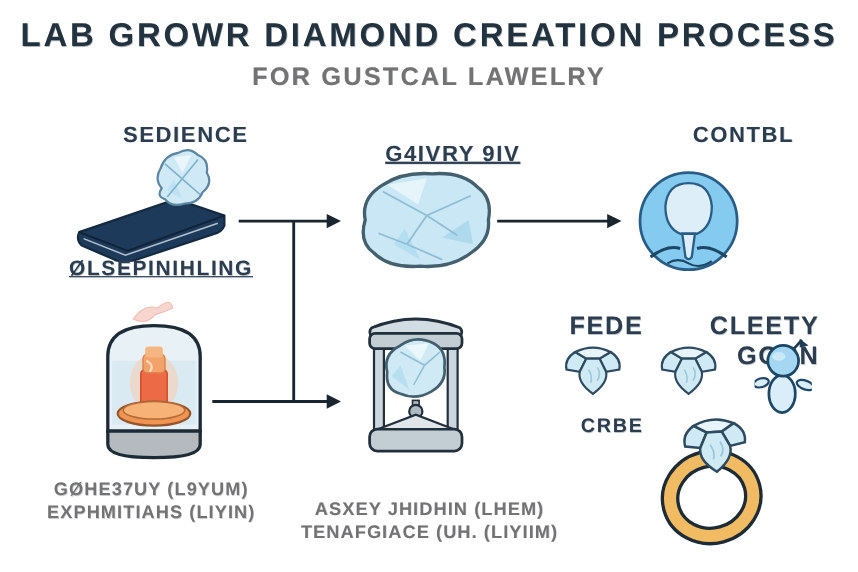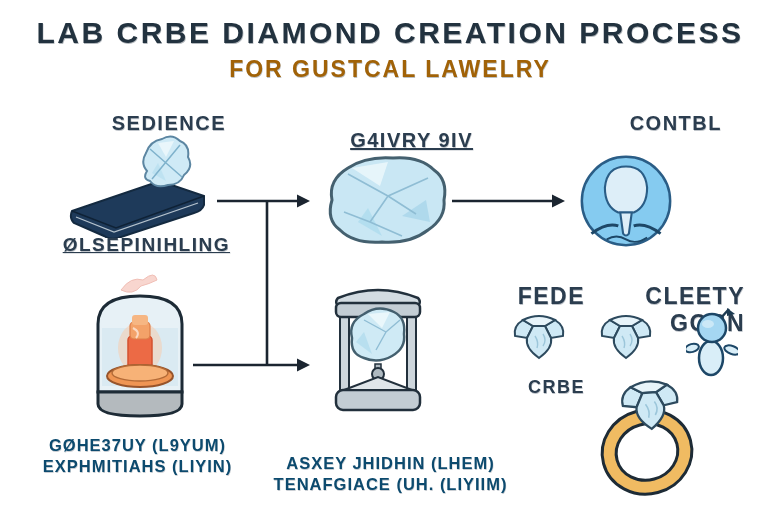--- a/index.html
+++ b/index.html
@@ -2,35 +2,35 @@
 <html><head>
 <meta charset="utf-8">
 <style>
   html,body{margin:0;padding:0;background:#fff;}
   .canvas{position:relative;width:780px;height:520px;background:#ffffff;overflow:hidden;
           font-family:"Liberation Sans",sans-serif;color:#2b3d4f;}
   .abs{position:absolute;}
   .ttl{left:0;top:16px;width:780px;text-align:center;font-size:30px;font-weight:bold;
        letter-spacing:2.5px;color:#22323f;text-shadow:0.6px 0.6px 0 rgba(34,50,63,.35);}
   .sub{left:0;top:56px;width:780px;text-align:center;font-size:23px;font-weight:bold;
-       letter-spacing:2px;color:#a16207;text-shadow:0.5px 0.5px 0 rgba(34,50,63,.3);}
+       letter-spacing:2px;color:#737373;text-shadow:0.5px 0.5px 0 rgba(34,50,63,.3);}
   .lbl{text-align:right;font-weight:bold;color:#2b3d4f;letter-spacing:1.5px;
        text-shadow:0.5px 0.5px 0 rgba(43,61,79,.3);}
   .lbl-big{font-size:20px;}
   .lbl-mid{font-size:23px;}
   .cap{text-align:center;font-weight:bold;font-size:16.5px;line-height:21px;
-       color:#0c4a6e;letter-spacing:1px;text-shadow:0.5px 0.5px 0 rgba(43,61,79,.25);}
+       color:#737373;letter-spacing:1px;text-shadow:0.5px 0.5px 0 rgba(43,61,79,.25);}
   svg{display:block;}
 </style>
 </head>
 <body>
 
 <div class="canvas">
 
-  <div class="abs ttl">LAB CRBE DIAMOND CREATION PROCESS</div>
+  <div class="abs ttl">LAB GROWR DIAMOND CREATION PROCESS</div>
   <div class="abs sub">FOR GUSTCAL LAWELRY</div>
 
   <div class="abs lbl lbl-big" style="left:36px;top:112px;width:190px;">SEDIENCE</div>
   <div class="abs lbl lbl-big" style="left:283px;top:129px;width:190px;text-decoration:underline;">G4IVRY 9IV</div>
   <div class="abs lbl lbl-big" style="left:532px;top:112px;width:190px;">CONTBL</div>
 
   <svg class="abs" style="left:0;top:0;" width="780" height="520" viewBox="0 0 780 520">
     <g stroke="#1b2530" stroke-width="2.6" fill="none">
       <path d="M217,201 H298"></path>
       <path d="M267,201 V365"></path>

